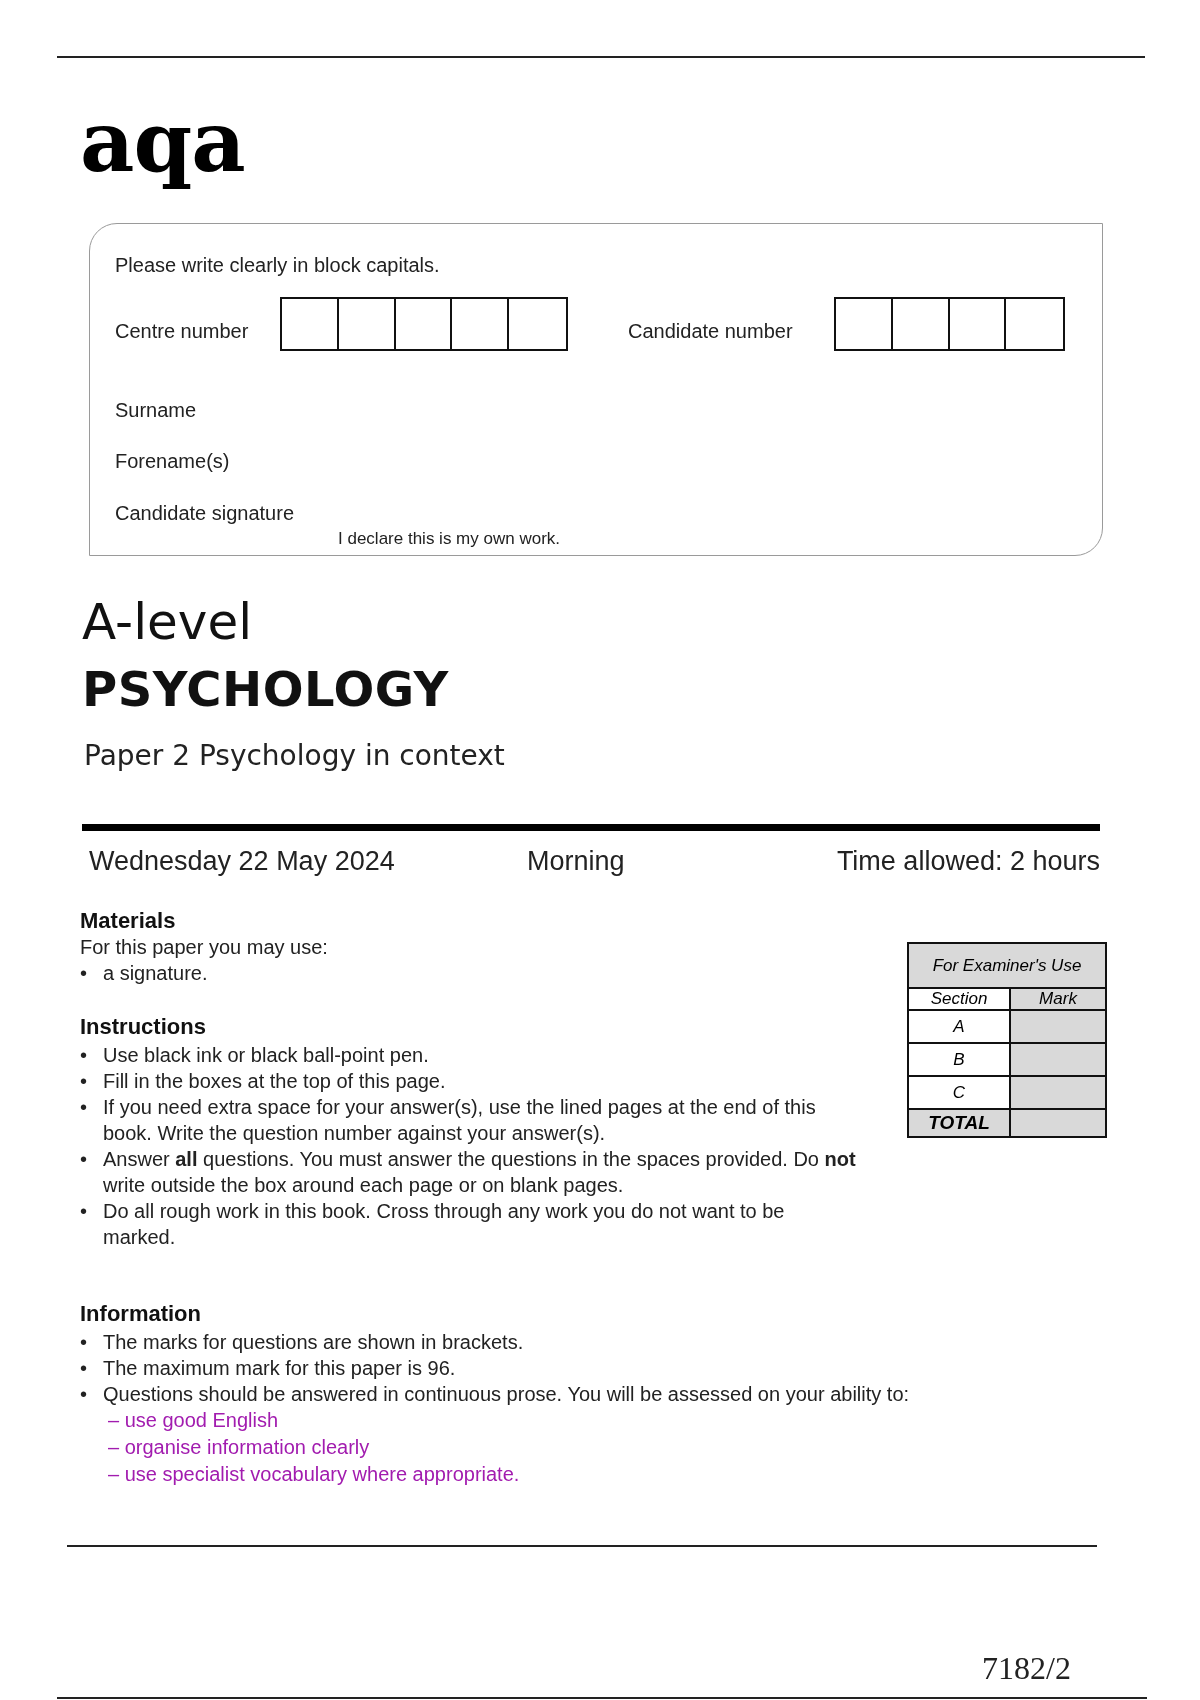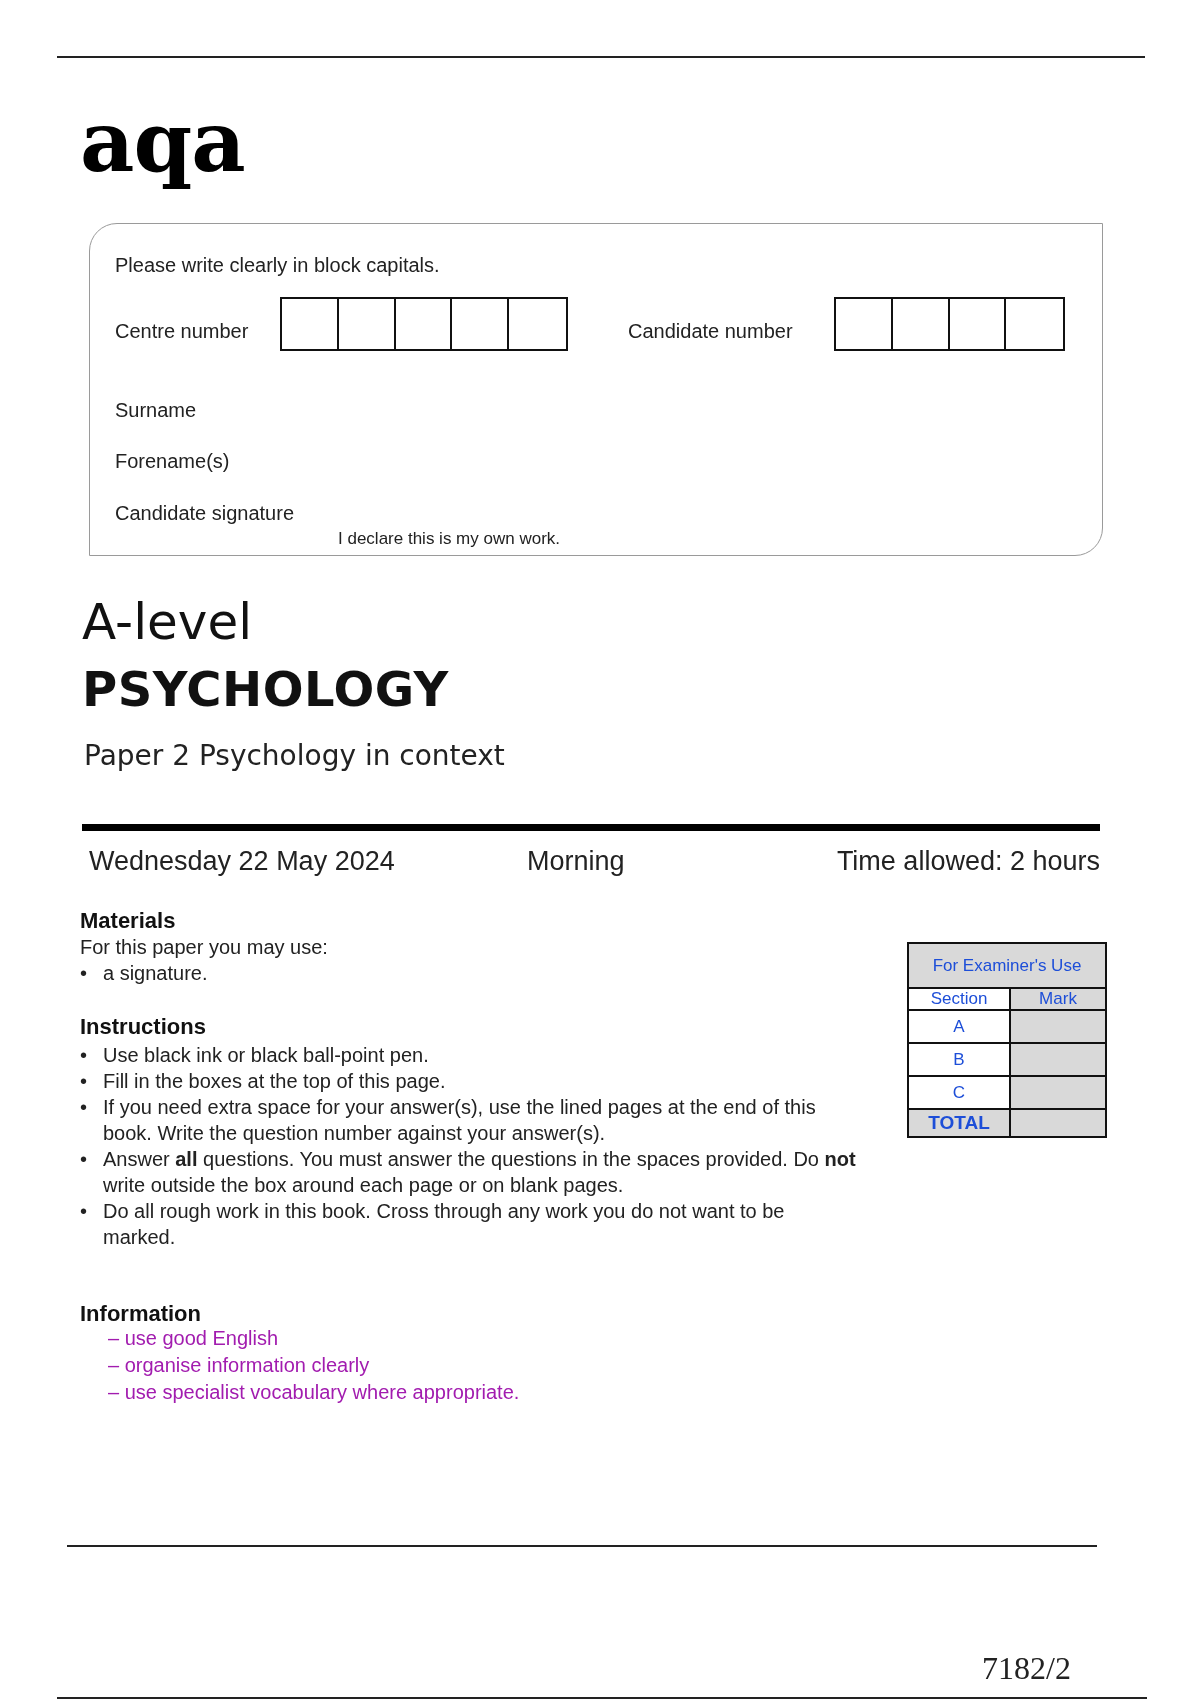--- a/index.html
+++ b/index.html
@@ -17,21 +17,21 @@
   .subject { left: 82px; top: 665px; font-family: "DejaVu Sans", sans-serif; font-weight: bold; font-size: 48px; line-height: 1; color: #111; letter-spacing: 0.5px; }
   .paper { left: 84px; top: 742px; font-family: "DejaVu Sans", sans-serif; font-size: 28px; line-height: 1; color: #222; }
   .thick-rule { left: 82px; top: 824px; width: 1018px; height: 7px; background: #000; }
   .meta { top: 848px; font-family: Liberation Sans, sans-serif; font-size: 27px; line-height: 1; color: #222; white-space: nowrap; }
   .sec-h { font-weight: bold; font-size: 22px; color: #111; line-height: 1; }
   .para { font-size: 20px; line-height: 26px; color: #222; }
   ul.bul { list-style: none; margin: 0; padding: 0; }
   ul.bul li { position: relative; padding-left: 23px; font-size: 20px; line-height: 26px; color: #222; }
   ul.bul li::before { content: "\2022"; position: absolute; left: 0; top: 0; }
   .sub { padding-left: 28px; font-size: 20px; line-height: 27px; color: #a21caf; }
-  table.exam { border-collapse: collapse; font-size: 17px; color: #1d4ed8; }
+  table.exam { border-collapse: collapse; font-size: 17px; color: #000000; font-style: italic; }
   table.exam td { border: 2px solid #111; text-align: center; padding: 0; }
   .shade { background: #d9d9d9; }
   .rule-mid { left: 67px; top: 1545px; width: 1030px; height: 2px; background: #222; }
   .code { left: 982px; top: 1652px; font-family: "Liberation Serif", serif; font-size: 32px; color: #222; line-height: 1; }
   .rule-bot { left: 57px; top: 1697px; width: 1090px; height: 2px; background: #222; }
 </style>
 </head>
 <body>
 
 <div class="abs rule-top"></div>
@@ -92,20 +92,25 @@
       <li><span>Use black ink or black ball-point pen.</span></li>
       <li><span>Fill in the boxes at the top of this page.</span></li>
       <li><span>If you need extra space for your answer(s), use the lined pages at the end of this book.  Write the question number against your answer(s).</span></li>
       <li><span>Answer </span><b>all</b><span> questions.  You must answer the questions in the spaces provided.  Do </span><b>not</b><span> write outside the box around each page or on blank pages.</span></li>
       <li><span>Do all rough work in this book.  Cross through any work you do not want to be marked.</span></li>
     </ul>
 </div>
 
 <div class="abs" style="left:80px; top:1303px; width:1000px;">
   <div class="sec-h">Information</div>
+  <ul class="bul" style="margin-top:4px;">
+    <li>The marks for questions are shown in brackets.</li>
+    <li>The maximum mark for this paper is 96.</li>
+    <li>Questions should be answered in continuous prose.  You will be assessed on your ability to:</li>
+  </ul>
   <div class="sub">– use good English</div>
   <div class="sub">– organise information clearly</div>
   <div class="sub">– use specialist vocabulary where appropriate.</div>
 </div>
 
 <table class="abs exam" style="left:907px; top:942px; width:200px;">
   <tbody>
       <tr style="height:45px;">
     <td colspan="2" class="shade">For Examiner's Use</td>
   </tr>

